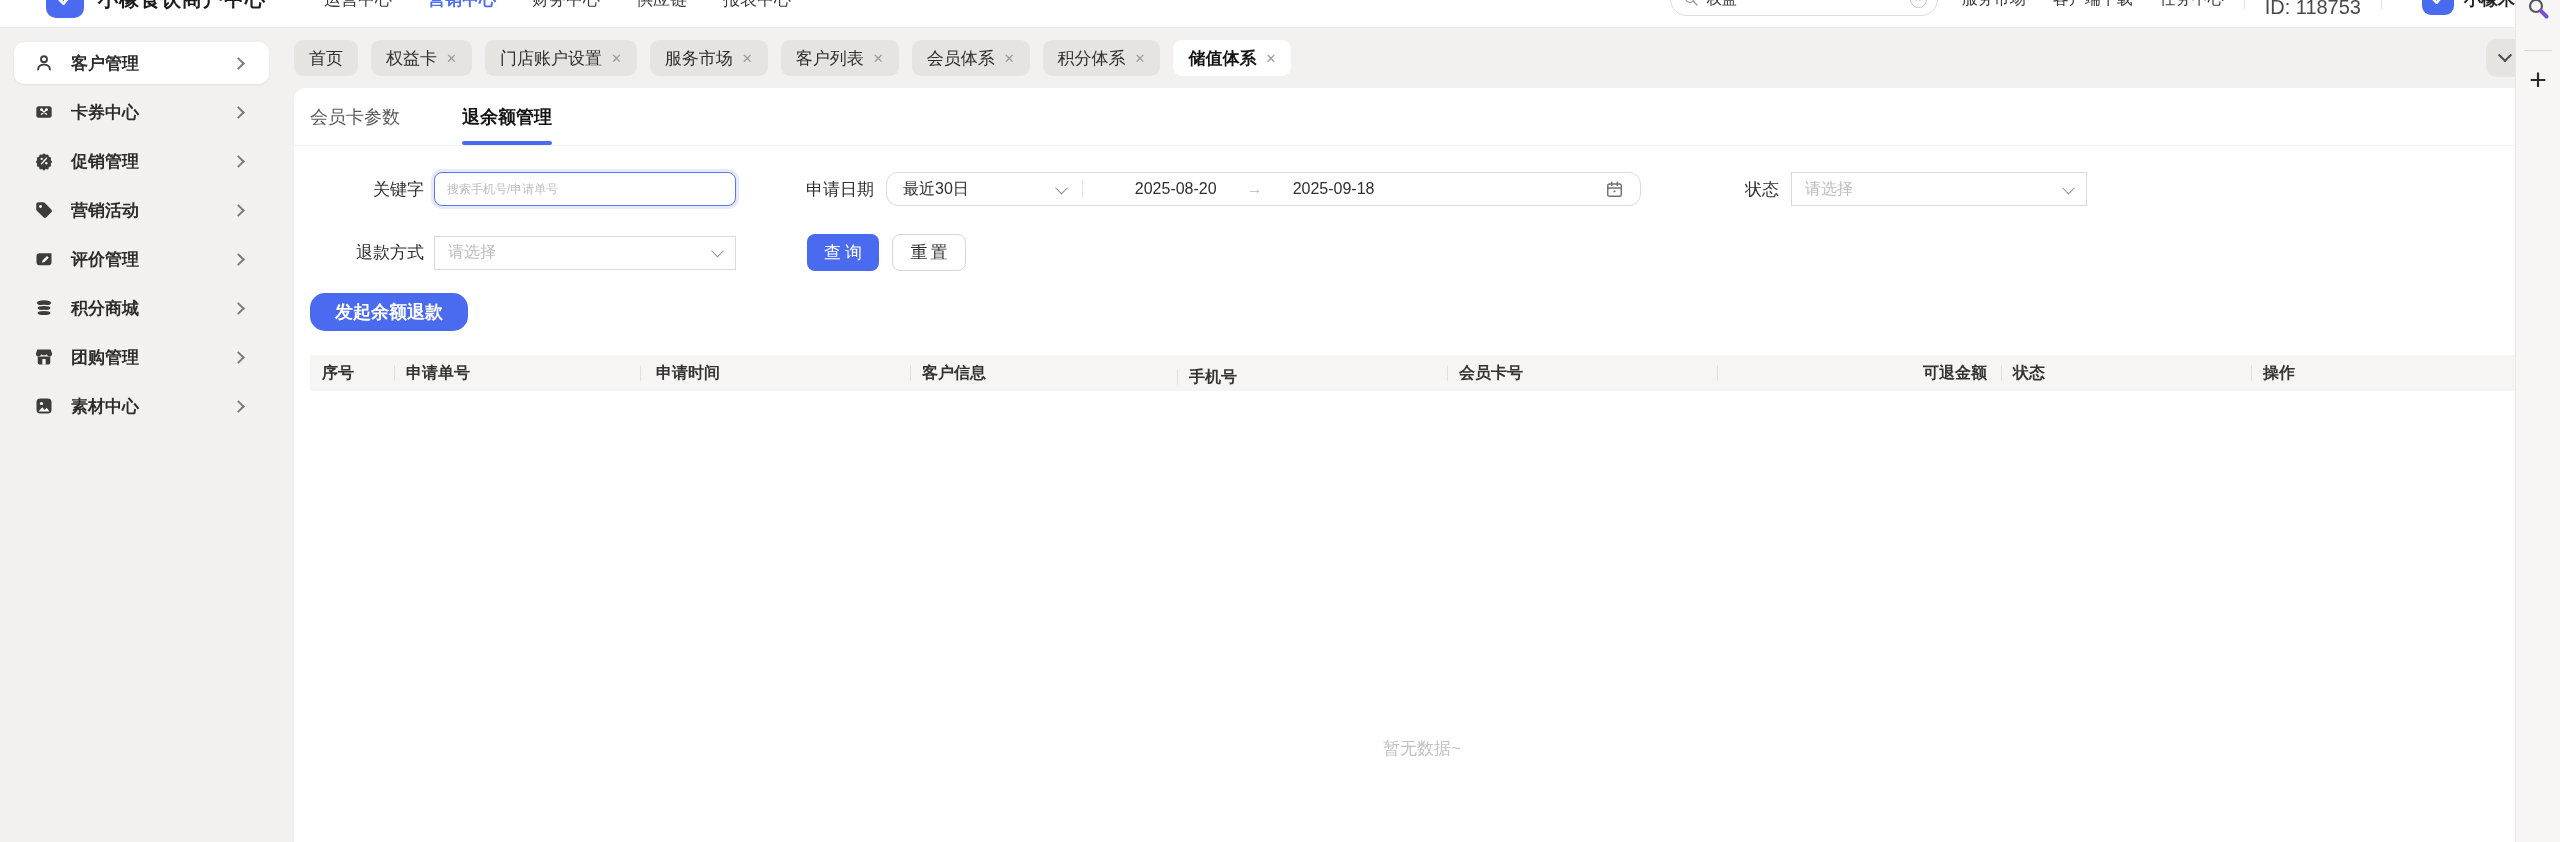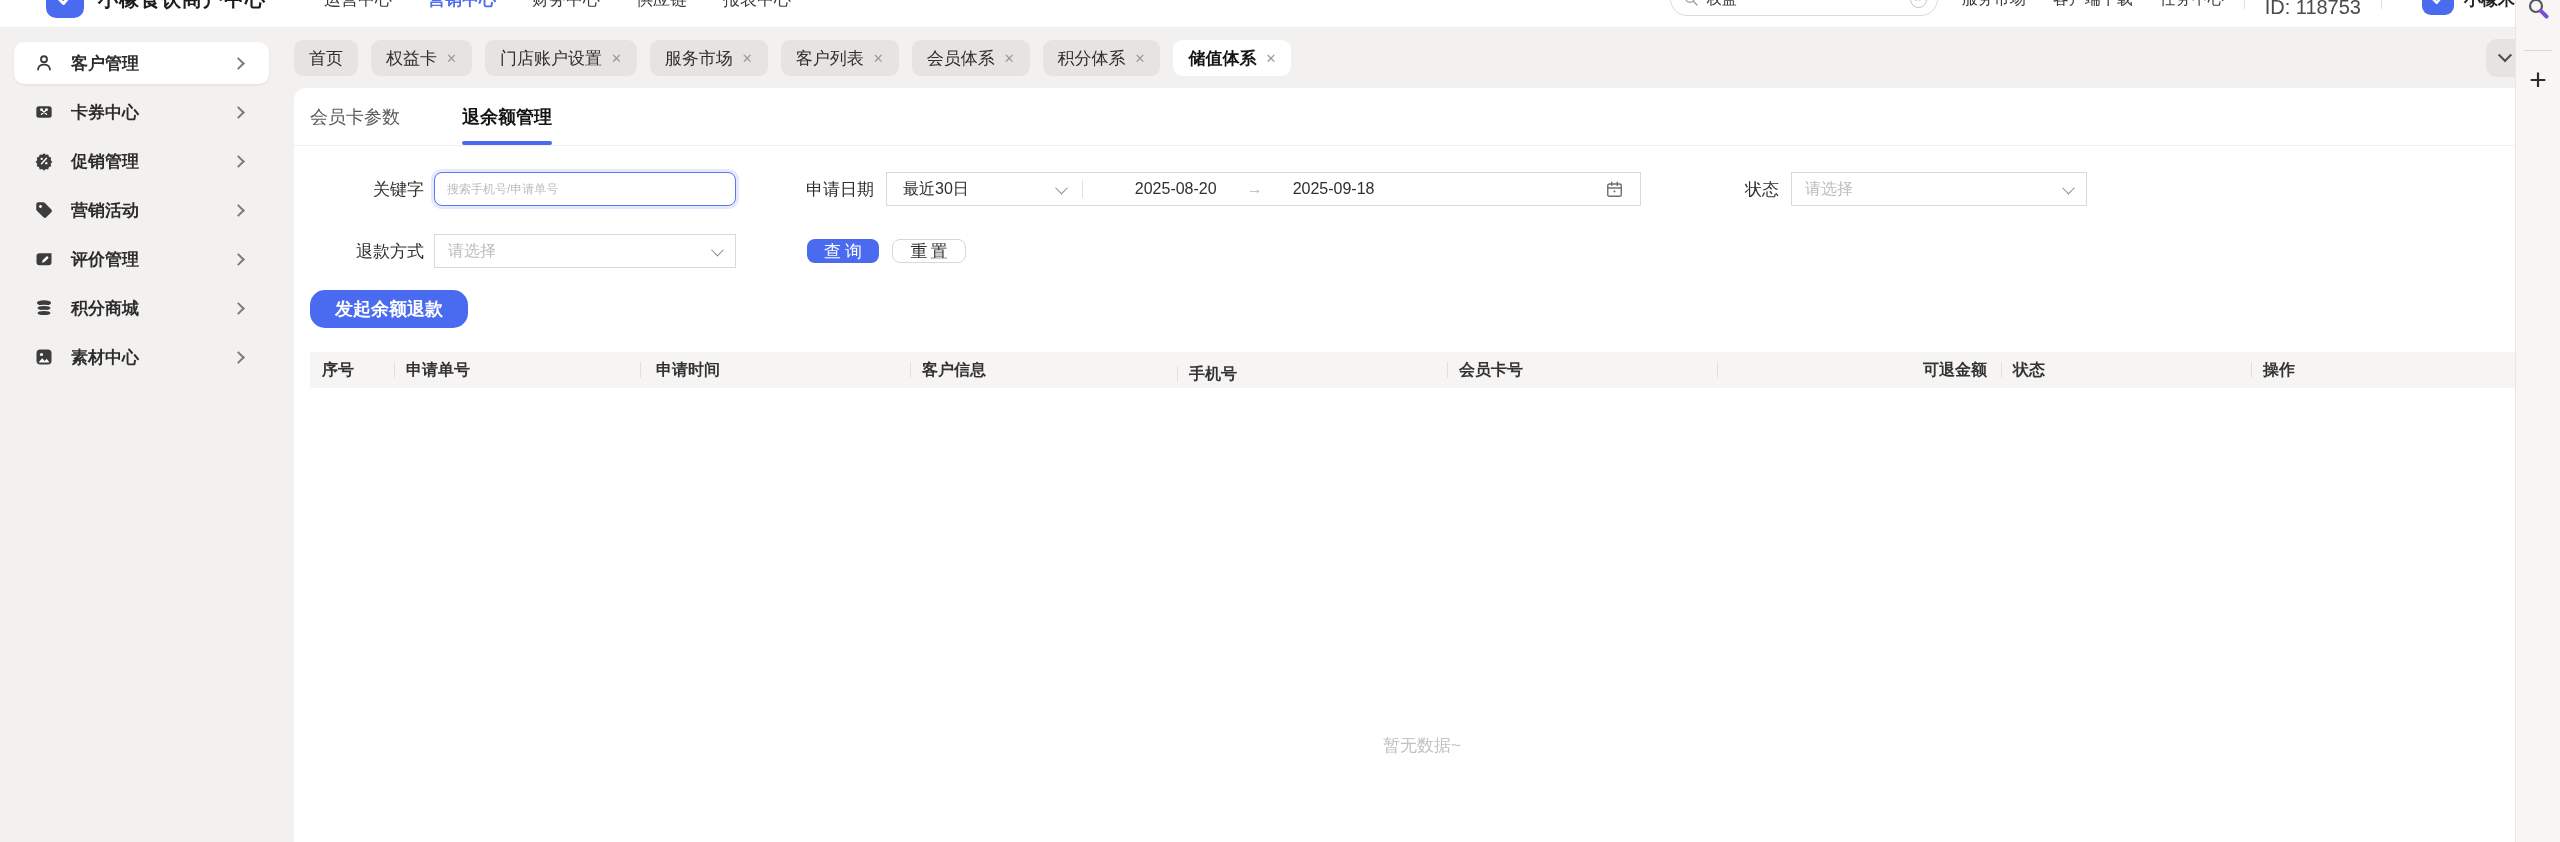--- a/index.html
+++ b/index.html
@@ -63,30 +63,30 @@
   .f-lbl2 { font-size:17px; color:#2f2f2f; margin-right:12px; flex:0 0 auto; }
   .ml-date { margin-left:70px; }
   .ml-status { margin-left:104px; }
   .inp { width:302px; height:34px; border:1px solid #d9d9d9; border-radius:8px; padding:0 12px; font-size:12px; background:#fff; }
   .inp.focused { border-color:#5b77f2; box-shadow:0 0 0 3px rgba(77,108,240,.15); outline:none; }
   .inp::placeholder { color:#bdbdbd; }
   .sel { width:302px; height:34px; border:1px solid #d9d9d9; border-radius:0; display:flex; align-items:center; padding:0 13px; background:#fff; cursor:pointer; }
   .sel .ph { flex:1; font-size:16px; color:#bdbdbd; }
   .sel-status { width:296px; }
   .chev-sel { width:9px; height:9px; border-right:1.8px solid #8a8a8a; border-bottom:1.8px solid #8a8a8a; transform:rotate(45deg) translate(-1px,-1px); }
-  .datectl { width:755px; height:34px; border:1px solid #d9d9d9; border-radius:0; display:flex; align-items:center; padding:0 16px 0 16px; background:#fff; cursor:pointer; }
+  .datectl { width:755px; height:34px; border:1px solid #d9d9d9; border-radius:12px; display:flex; align-items:center; padding:0 16px 0 16px; background:#fff; cursor:pointer; }
   .datectl .preset { font-size:16px; color:#2f2f2f; }
   .datectl .chev-sel { margin-left:88px; }
   .datectl .dvl { width:1px; height:18px; background:#e3e3e3; margin-left:16px; }
   .datectl .d1 { font-size:16px; color:#2f2f2f; margin-left:52px; }
   .datectl .arr { color:#b9b9b9; font-size:16px; margin-left:30px; }
   .datectl .d2 { font-size:16px; color:#2f2f2f; margin-left:30px; }
   .cal-ic { margin-left:auto; display:flex; }
 
-  .btn { height:24px; border-radius:8px; display:flex; align-items:center; justify-content:center; font-size:17px; cursor:pointer;text-align:center; }
+  .btn { height:37px; border-radius:8px; display:flex; align-items:center; justify-content:center; font-size:17px; cursor:pointer;text-align:center; }
   .btn-query { width:72px; background:#4a6bf0; color:#fff; margin-left:71px; letter-spacing:4px; padding-left:4px; }
   .btn-reset { width:74px; background:#fff; border:1px solid #d6d6d6; color:#2f2f2f; margin-left:13px; letter-spacing:3px; padding-left:3px; }
   .btn-refund { margin:22px 0 0 16px; height:38px; width:fit-content; padding:0 25px; border-radius:15px; background:#4a6bf0; color:#fff; font-size:18px; font-weight:bold; display:flex; align-items:center; cursor:pointer; }
 
   .tbl { margin:24px 16px 0 16px; }
   .tbl-head { height:36px; background:#f6f5f4; display:flex; align-items:center; }
   .th { position:relative; font-size:16px; font-weight:bold; color:#333; padding-left:12px; white-space:nowrap; }
   .th + .th::before { content:""; position:absolute; left:0; top:50%; transform:translateY(-50%); width:1px; height:15px; background:#dedede; }
   .th-0{width:84px;} .th-1{width:246px;} .th-2{width:270px;padding-left:16px;} .th-3{width:267px;} .th-4{width:270px;margin-top:8px;} .th-5{width:270px;}
   .th-6{width:284px; text-align:right; padding-right:14px;} .th-7{width:250px;} .th-8{flex:1;}
@@ -203,20 +203,31 @@
       </div>
       <div class="side-it">
         <span class="s-ic">
             <svg width="20" height="20" viewBox="0 0 24 24">
               <ellipse cx="12" cy="6" rx="8.5" ry="3.2" fill="#3c3c3c"></ellipse>
               <ellipse cx="12" cy="12" rx="8.5" ry="3.2" fill="#3c3c3c" stroke="#f2f1ef" stroke-width="1.4"></ellipse>
               <ellipse cx="12" cy="18" rx="8.5" ry="3.2" fill="#3c3c3c" stroke="#f2f1ef" stroke-width="1.4"></ellipse>
             </svg>
           </span>
         <span class="s-label">积分商城</span>
+        <span class="chev-r"></span>
+      </div>
+      <div class="side-it">
+        <span class="s-ic">
+            <svg width="20" height="20" viewBox="0 0 24 24">
+              <path d="M4 3h16l1.8 5a3.3 3.3 0 0 1-6.5.8A3.3 3.3 0 0 1 12 9.9 3.3 3.3 0 0 1 8.7 8.8 3.3 3.3 0 0 1 2.2 8z" fill="#3c3c3c"></path>
+              <path d="M4.5 11.5h15V19a2 2 0 0 1-2 2h-11a2 2 0 0 1-2-2z" fill="#3c3c3c"></path>
+              <rect x="10" y="14.5" width="4" height="6.5" fill="#fff"></rect>
+            </svg>
+          </span>
+        <span class="s-label">团购管理</span>
         <span class="chev-r"></span>
       </div>
       <div class="side-it">
         <span class="s-ic">
             <svg width="20" height="20" viewBox="0 0 24 24">
               <rect x="3" y="3" width="18" height="18" rx="4.5" fill="#3c3c3c"></rect>
               <circle cx="9" cy="9" r="1.9" fill="#fff"></circle>
               <path d="M5.5 18.5l4.3-5 3 3.3 2.4-2.6 3.3 4.3z" fill="#fff"></path>
             </svg>
           </span>

